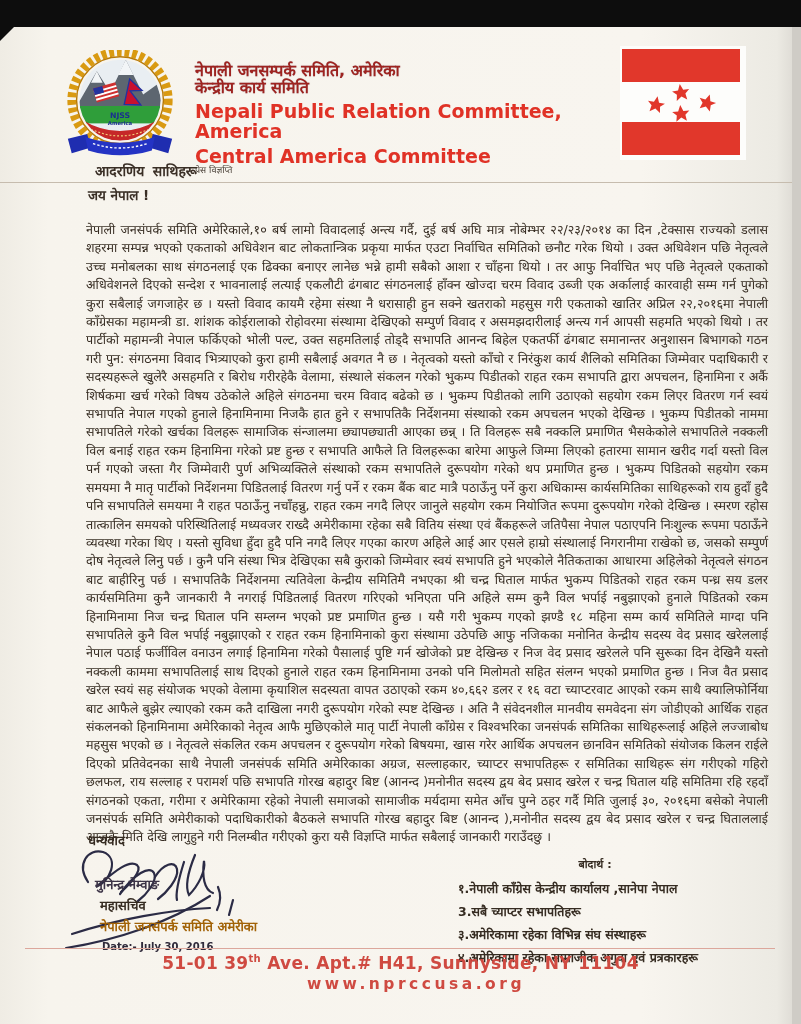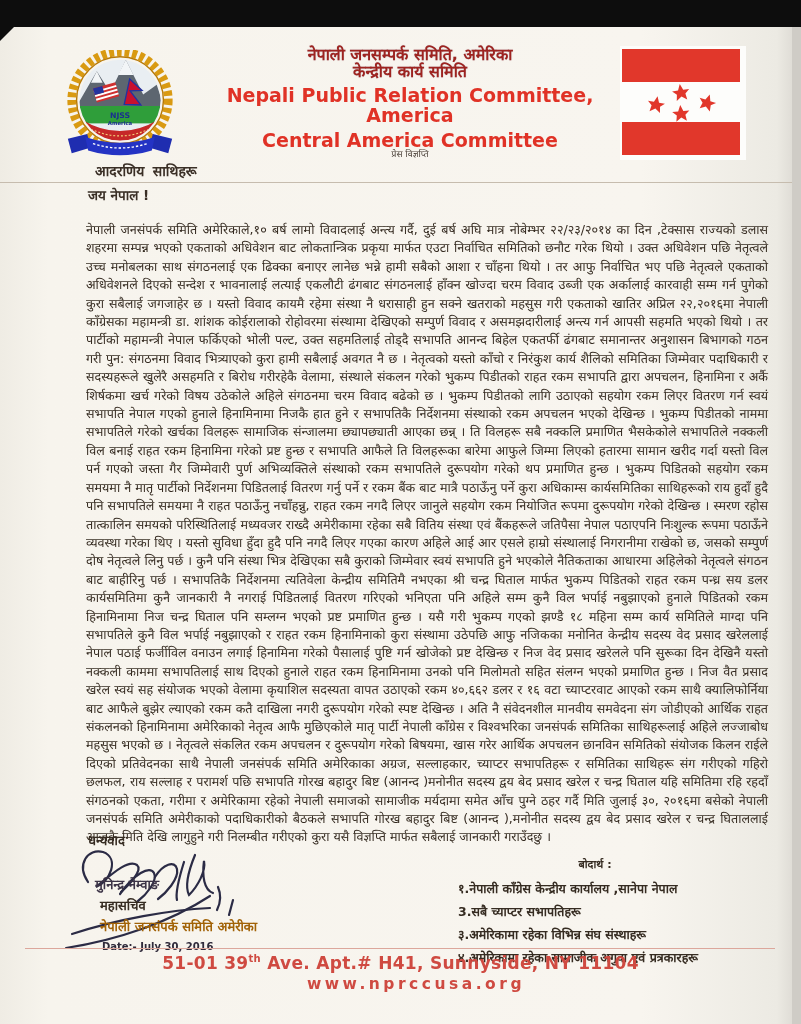--- a/index.html
+++ b/index.html
@@ -3,21 +3,21 @@
 <meta charset="utf-8">
 <style>
   html,body{margin:0;padding:0;background:#2b2a28;}
   .stage{position:relative;width:801px;height:1024px;margin:0 auto;overflow:hidden;background:#f6f3ec;font-family:"DejaVu Sans",sans-serif;}
   .paper-shade{position:absolute;inset:0;background:linear-gradient(90deg,#efece4 0,#f7f4ed 6%,#f8f5ef 80%,#eceae3 97%,#d8d5cf 100%);}
   .topbar{position:absolute;top:0;left:0;width:801px;height:27px;background:#0d0d0d;}
   .topbar-wedge{position:absolute;top:27px;left:0;width:14px;height:14px;background:#0d0d0d;clip-path:polygon(0 0,100% 0,0 100%);}
   .right-strip{position:absolute;top:27px;right:0;width:9px;height:997px;background:#cfccc6;}
 
   
-  .header-title{position:absolute;left:195px;top:46px;width:430px;text-align:center;}
+  .header-title{position:absolute;left:195px;top:62px;width:430px;text-align:left;}
   .np-title{color:#9e2420;font-weight:bold;line-height:1.08;text-shadow:0 0 1px rgba(40,30,90,.25);}
   .en-title{color:#e03226;font-weight:bold;font-size:19px;line-height:1.08;margin-top:4px;}
   .press-label{color:#4a4038;font-size:9px;margin-top:-3px;}
 
   .logo-wrap{position:absolute;left:62px;top:50px;width:116px;height:112px;}
 
   .flag-wrap{position:absolute;left:620px;top:46px;width:126px;height:114px;background:#fdfdfb;}
   .flag-bar{position:absolute;left:2px;width:118px;height:33px;background:#e1372b;}
   .flag-bar.top{top:3px;}
   .flag-bar.bottom{top:76px;}

